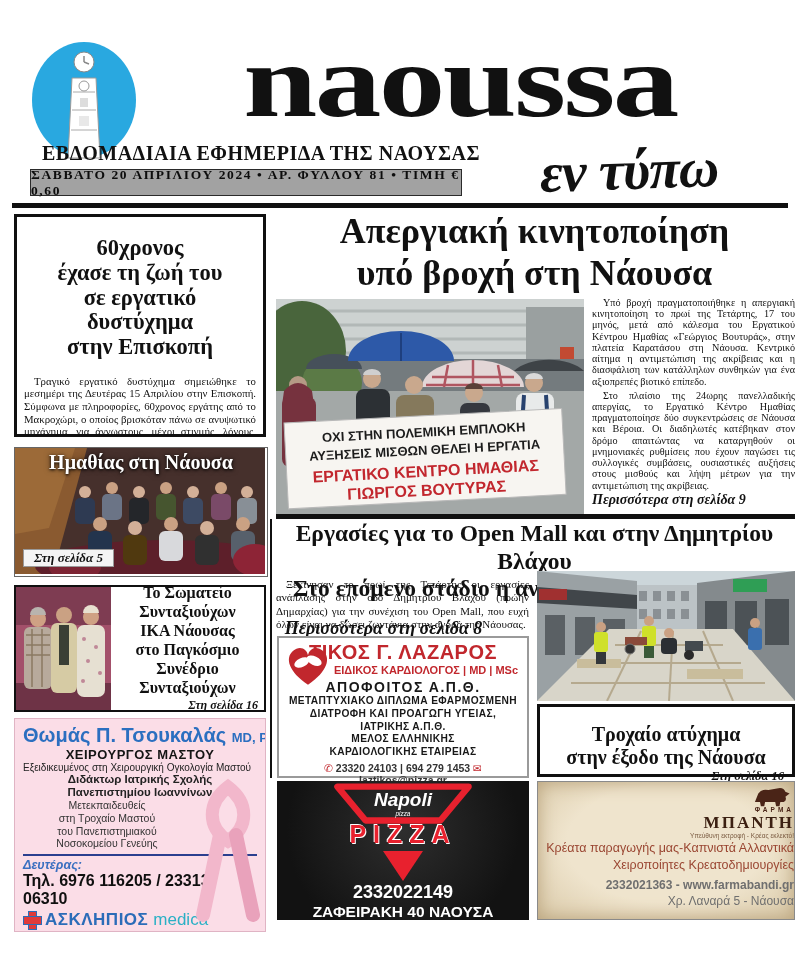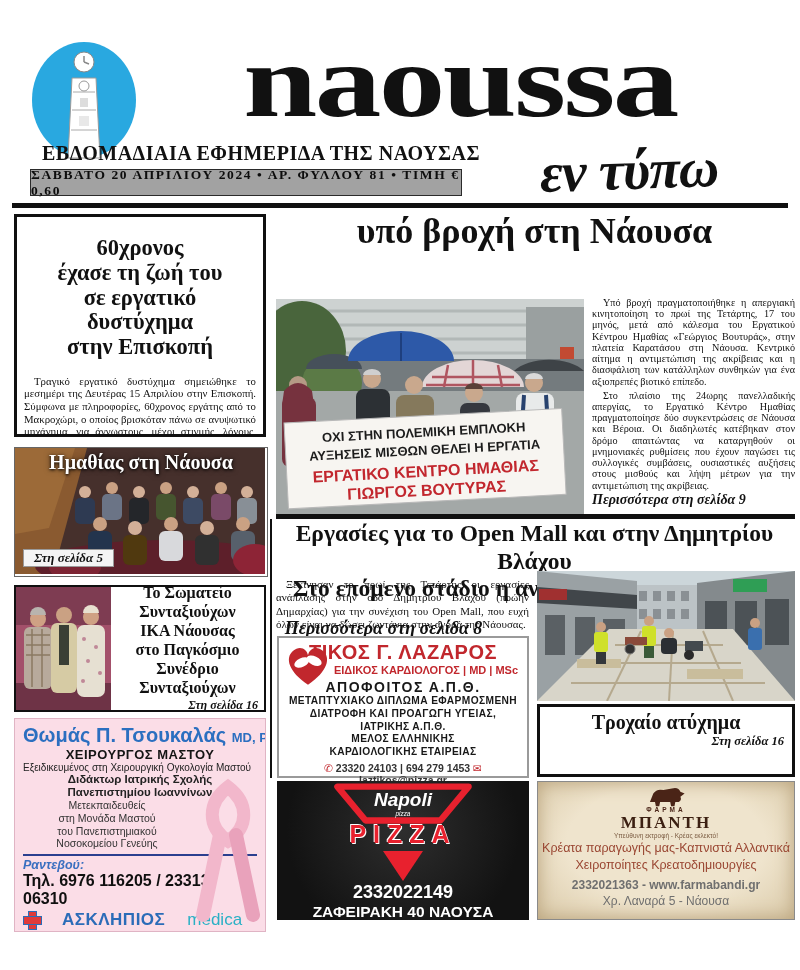--- a/index.html
+++ b/index.html
@@ -38,21 +38,21 @@
     border:1px solid #e0b4c4;box-sizing:border-box;padding:5px 8px;overflow:hidden;}
   .ts-name{text-align:center;font-size:20px;font-weight:bold;color:#2b6fc0;white-space:nowrap;}
   .ts-name small{font-size:13px;}
   .ts-role{text-align:center;font-size:13px;font-weight:bold;color:#141414;letter-spacing:.5px;}
   .ts-spec{text-align:left;font-size:10px;color:#222;}
   .ts-edu{text-align:center;font-size:11.5px;font-weight:bold;color:#222;line-height:1.15;}
   .ts-train{width:168px;text-align:center;font-size:10.5px;color:#333;line-height:1.2;}
   .ts-hr{border:none;border-top:2px solid #2b3f8f;margin:4px 0 2px 0;}
   .ts-appt{font-size:12.5px;font-weight:bold;font-style:italic;color:#3a6fc0;}
   .ts-phone{font-size:16px;font-weight:bold;color:#101010;}
-  .ts-clinic{display:flex;align-items:center;gap:22px;margin-top:2px;}
+  .ts-clinic{display:flex;align-items:center;gap:5px;margin-top:2px;}
   .ts-clinic .n1{font-size:17px;font-weight:bold;color:#2b6cb8;letter-spacing:.5px;}
   .ts-clinic .n2{font-size:17px;color:#2ab0c5;}
   .ts-city{font-size:14px;margin-top:2px;color:#111;}
   .ts-city b{font-size:15px;}
   .cross{position:relative;width:17px;height:17px;display:inline-block;}
   .cross:before,.cross:after{content:"";position:absolute;background:#e03a3a;}
   .cross:before{left:5px;top:0;width:7px;height:17px;border:1px solid #2b6cb8;}
   .cross:after{top:5px;left:0;height:7px;width:17px;border:1px solid #2b6cb8;}
   
   .mainhead{left:274px;top:211px;width:521px;text-align:center;font-weight:bold;
@@ -63,21 +63,21 @@
   .more9{left:592px;top:492px;width:203px;text-align:left;font-size:14px;
     font-weight:bold;font-style:italic;}
   .ommhead{left:274px;top:520px;width:521px;text-align:center;font-weight:bold;
     font-size:23.5px;line-height:1.18;}
   .ommbody{left:276px;top:578px;width:253px;font-size:11px;line-height:1.22;
     text-align:justify;}
   .ommbody p{margin:0;text-indent:10px;}
   .more8{left:276px;top:618px;width:215px;text-align:center;font-size:18px;
     font-weight:bold;font-style:italic;}
   .accbox{left:537px;top:704px;width:258px;height:73px;border:3px solid #101010;
-    box-sizing:border-box;padding-top:4px;}
+    box-sizing:border-box;padding-top:16px;}
   .acc-line{text-align:center;font-size:20px;font-weight:bold;line-height:1.15;}
   .acc-ref{text-align:right;padding-right:8px;font-size:12.5px;font-weight:bold;font-style:italic;}
   
   .lazaros{left:277px;top:636px;width:252px;height:142px;border:2px solid #9a9a9a;
     box-sizing:border-box;padding:3px 2px 0 2px;text-align:center;position:absolute;}
   .lz-name{font-size:20px;font-weight:bold;color:#c1272d;letter-spacing:.5px;}
   .lz-spec{font-size:11px;font-weight:bold;color:#c1272d;margin-left:46px;}
   .lz-l1{font-size:14px;font-weight:bold;letter-spacing:1.5px;color:#181818;margin-top:3px;}
   .lz-sm{font-size:10.2px;font-weight:bold;color:#181818;letter-spacing:.4px;line-height:1.25;}
   .lz-contact{font-size:10.5px;font-weight:bold;color:#333;margin-top:3px;}
@@ -89,21 +89,21 @@
   .np-word{font-family:"Liberation Sans",sans-serif;font-size:25px;font-weight:bold;
     color:#e8212e;letter-spacing:7px;line-height:1;margin-top:-4px;
     text-shadow:1px 1px 0 #fff,-1px -1px 0 #fff;}
   .np-tri{width:0;height:0;border-left:20px solid transparent;border-right:20px solid transparent;
     border-top:30px solid #e8212e;margin-top:4px;}
   .np-phone{font-family:"Liberation Sans",sans-serif;font-size:18px;font-weight:bold;color:#fff;line-height:1.1;margin-top:2px;}
   .np-addr{font-family:"Liberation Sans",sans-serif;font-size:15.5px;font-weight:bold;color:#fff;line-height:1.1;}
   
   .bandi{left:537px;top:781px;width:258px;height:139px;box-sizing:border-box;border:1px solid #8a8a8a;
     background:radial-gradient(ellipse at 50% 45%,#efe4cd 55%,#d9c9a8 100%);
-    box-shadow:inset 0 0 18px #b9a37d;display:flex;flex-direction:column;align-items:center;overflow:hidden;}
+    box-shadow:inset 0 0 18px #b9a37d;display:flex;flex-direction:column;align-items:flex-end;overflow:hidden;}
   .bd-farm{font-family:"Liberation Sans",sans-serif;font-size:6.5px;letter-spacing:3px;color:#4a2417;font-weight:bold;line-height:1;}
   .bd-name{font-size:17px;font-weight:bold;color:#3c2012;letter-spacing:2px;line-height:1.05;}
   .bd-tag{font-family:"Liberation Sans",sans-serif;font-size:6.5px;color:#7a5a40;line-height:1.4;}
   .bd-prod{font-family:"Liberation Sans",sans-serif;font-size:12.5px;color:#9a4632;line-height:1.35;}
   .bd-gray{font-family:"Liberation Sans",sans-serif;font-size:12px;color:#6f6f6f;line-height:1.35;}
   svg text{font-family:"Liberation Sans","DejaVu Sans",sans-serif;}
 </style>
 </head>
 <body>
 
@@ -221,35 +221,36 @@
       <path d="M35,10 C14,26 14,50 35,64 C56,50 56,26 35,10 Z" fill="none" stroke="#f2b7cb" stroke-width="13"></path>
       <path d="M27,58 L10,138" stroke="#f2b7cb" stroke-width="14" stroke-linecap="round"></path>
       <path d="M43,58 L60,138" stroke="#e9a2bb" stroke-width="14" stroke-linecap="round"></path>
     </svg>
     <div class="ts-name"><span>Θωμάς Π. Τσουκαλάς</span> <small>MD, PhD</small></div>
     <div class="ts-role">ΧΕΙΡΟΥΡΓΟΣ ΜΑΣΤΟΥ</div>
     <div class="ts-spec">Εξειδικευμένος στη Χειρουργική Ογκολογία Μαστού</div>
     <div class="ts-edu">Διδάκτωρ  Ιατρικής Σχολής</div>
     <div class="ts-edu">Πανεπιστημίου Ιωαννίνων</div>
     <div class="ts-train">Μετεκπαιδευθείς</div>
-    <div class="ts-train">στη Μονάδα Μαστού</div>
+    <div class="ts-train">στη Τροχαίο Μαστού</div>
     <div class="ts-train">του Πανεπιστημιακού</div>
     <div class="ts-train">Νοσοκομείου Γενεύης</div>
     <hr class="ts-hr">
-    <div class="ts-appt">Ραντεβού:</div>
+    <div class="ts-appt">Δευτέρας:</div>
     <div class="ts-phone">Τηλ. 6976 116205 / 23313 06310</div>
     <div class="ts-clinic">
       <span class="cross"></span>
       <span class="n1">ΑΣΚΛΗΠΙΟΣ</span>
       <span class="n2">medica</span>
     </div>
     <div class="ts-city"><b>ΒΕΡΟΙΑ:</b> </div>
   </div>
 
   <div class="abs mainhead">
+    <div>Απεργιακή κινητοποίηση</div>
     <div>υπό βροχή στη Νάουσα</div>
   </div>
 
   <div class="abs" style="left:276px;top:299px;width:308px;height:215px;">
     <svg width="308" height="215" viewBox="0 0 308 215">
       <rect width="308" height="215" fill="#a8aeac"></rect>
       <rect width="308" height="70" fill="#cdd2d1"></rect>
       <g stroke="#b2b8b7" stroke-width="3">
           <line x1="0" y1="12" x2="308" y2="12"></line>
           <line x1="0" y1="26" x2="308" y2="26"></line>
@@ -396,20 +397,21 @@
       <span>laztikos@pizza.gr</span>
     </div>
     <div class="lz-contact">
       <span class="lz-red">⚲</span>
       <span>ΚΑΜΠΙΤΗ 8, ΝΑΟΥΣΑ</span>
     </div>
   </div>
 
   <div class="abs accbox">
     <div class="acc-line">Τροχαίο ατύχημα</div>
+    <div class="acc-line">στην έξοδο της Νάουσα</div>
     <div class="acc-ref">Στη σελίδα 16</div>
   </div>
 
   <div class="abs napoli">
     <svg width="210" height="64" viewBox="0 0 210 64">
       <polygon points="12,8 198,8 158,56 52,56" fill="none" stroke="#e8212e" stroke-width="9" stroke-linejoin="round"></polygon>
       <rect x="58" y="20" width="94" height="40" fill="#141414" opacity="0"></rect>
       <text x="105" y="36" text-anchor="middle" font-size="27" font-style="italic" font-weight="bold" fill="#fff" font-family="Liberation Serif, serif">Napoli</text>
       <text x="105" y="50" text-anchor="middle" font-size="9" font-style="italic" fill="#fff">pizza</text>
     </svg>

